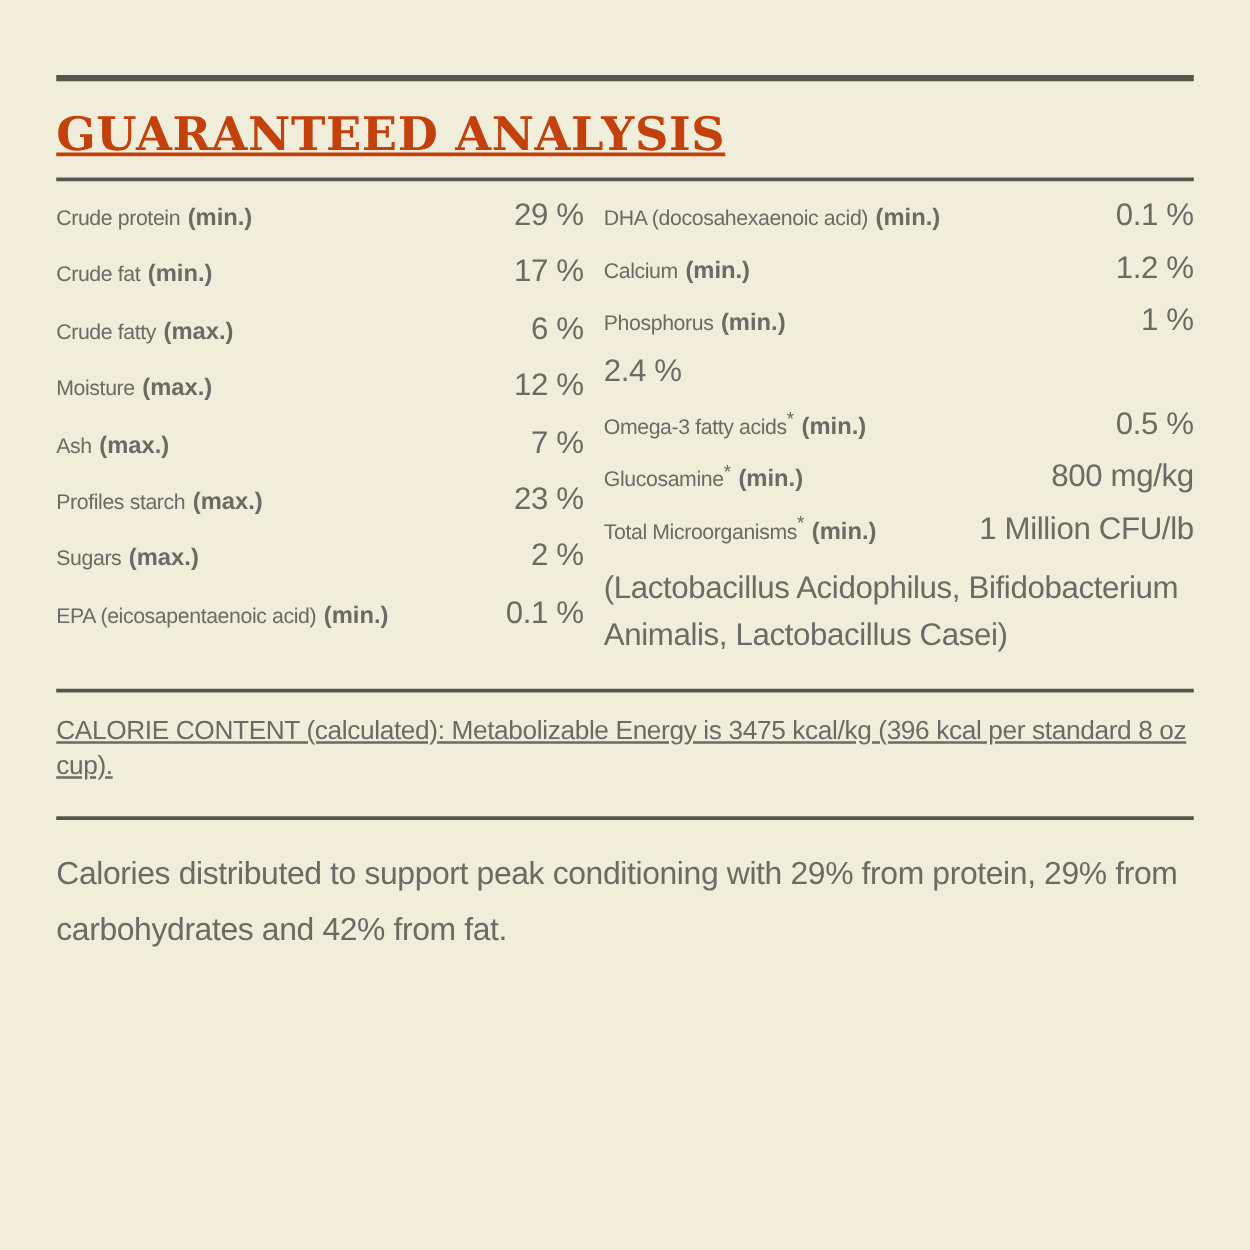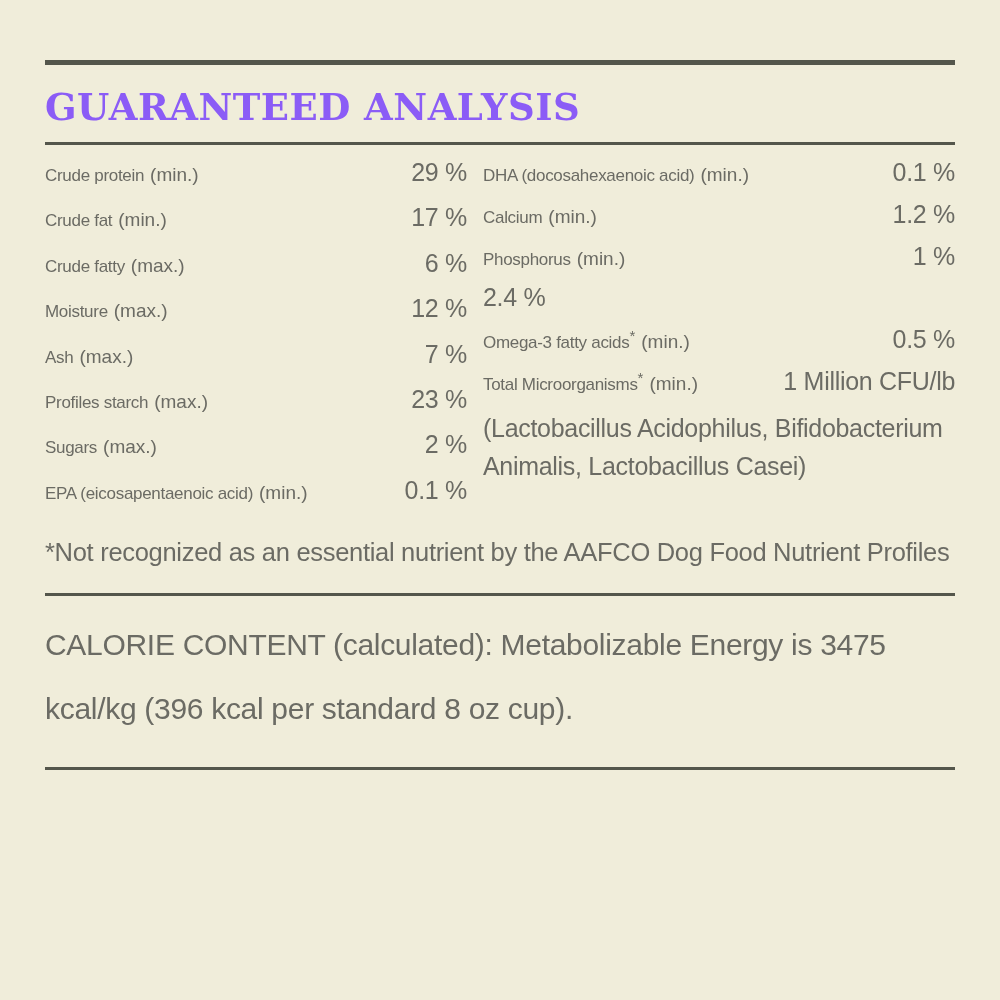--- a/index.html
+++ b/index.html
@@ -13,49 +13,50 @@
   .panel { box-sizing:border-box; width:1000px; height:1000px; padding:0 45px; }
   .rule { border:none; margin:0; background:#54564b; width:100%; }
   .rule-thick { height:5px; margin-top:60px; }
   .rule-thin  { height:3px; }
   .title {
     font-family:"DejaVu Serif", serif;
     font-weight:bold;
     font-size:37px;
     line-height:42px;
     letter-spacing:0.5px;
-    color:#8b5cf6;
+    color:#c2410c;
     margin:21px 0 14px 0;
+    text-decoration:underline;
   }
   .rule-under-title { margin-bottom:0; }
   .grid { display:flex; gap:16px; margin-top:13px; }
   .col-left  { width:422px; flex:0 0 422px; }
   .col-right { width:472px; flex:0 0 472px; }
   .row {
     display:flex; justify-content:space-between; align-items:baseline;
     white-space:nowrap;
   }
   .col-left  .row { height:45.4px; }
   .col-right .row { height:41.8px; }
   .name  { font-size:17px; letter-spacing:-0.3px;margin-top:12px; }
   .star  { font-size:15px; position:relative; top:-1px; }
-  .qual  { font-size:19px; margin-left:6px; }
+  .qual  { font-size:19px; margin-left:6px;font-weight:bold; }
   .value { font-size:25px; letter-spacing:-0.3px; margin-left:0; }
   .micro-detail {
     font-size:25px; letter-spacing:-0.3px; line-height:38px;
     white-space:normal;
   }
   .footnote {
     font-size:25.5px; letter-spacing:-0.3px;
     margin-top:14px; line-height:34px;
   }
   .rule-above-calorie { margin-top:24px; }
   .calorie {
-    font-size:30px; letter-spacing:-0.3px; line-height:64px;
-    margin:17px 0 0 0; max-width:908px;
+    font-size:21px; letter-spacing:-0.3px; line-height:28px;
+    margin:17px 0 0 0; max-width:908px;text-decoration:underline;
   }
   .rule-above-distribution { margin-top:26px; }
   .distribution {
     font-size:25.5px; letter-spacing:-0.3px; line-height:45px;
     margin:21px 0 0 0; max-width:908px;
   }
 </style>
 </head>
 <body>
 
@@ -118,30 +119,34 @@
         <span class="value">1 %</span>
       </div>
       <div class="row">
         <span class="value">2.4 %</span>
       </div>
       <div class="row">
         <span class="label"><span class="name">Omega-3 fatty acids</span><sup class="star">*</sup><span class="qual">(min.)</span></span>
         <span class="value">0.5 %</span>
       </div>
       <div class="row">
+        <span class="label"><span class="name">Glucosamine</span><sup class="star">*</sup><span class="qual">(min.)</span></span>
+        <span class="value">800 mg/kg</span>
+      </div>
+      <div class="row">
         <span class="label"><span class="name">Total Microorganisms</span><sup class="star">*</sup><span class="qual">(min.)</span></span>
         <span class="value">1 Million CFU/lb</span>
       </div>
       <div class="micro-detail">(Lactobacillus Acidophilus, Bifidobacterium Animalis, Lactobacillus Casei)</div>
     </div>
 
   </div>
 
-  <div class="footnote">*Not recognized as an essential nutrient by the AAFCO Dog Food Nutrient Profiles</div>
 
   <hr class="rule rule-thin rule-above-calorie">
 
   <p class="calorie">CALORIE CONTENT (calculated): Metabolizable Energy is 3475 kcal/kg (396 kcal per standard 8 oz cup).</p>
 
   <hr class="rule rule-thin rule-above-distribution">
 
+  <p class="distribution">Calories distributed to support peak conditioning with 29% from protein, 29% from carbohydrates and 42% from fat.</p>
 
 </div>
 
 </body></html>

